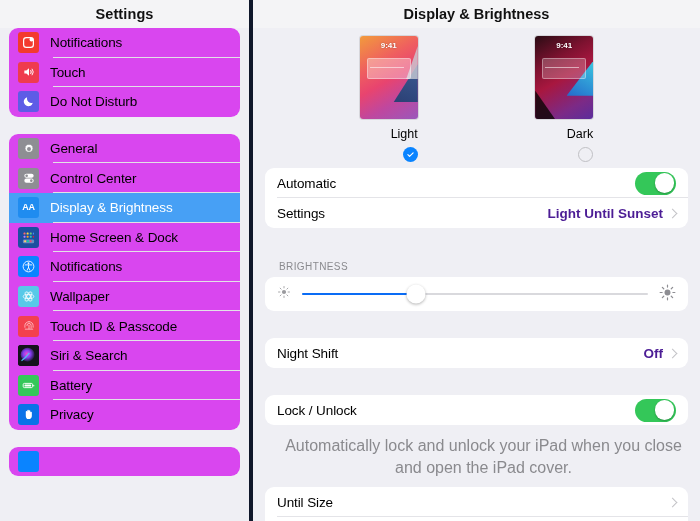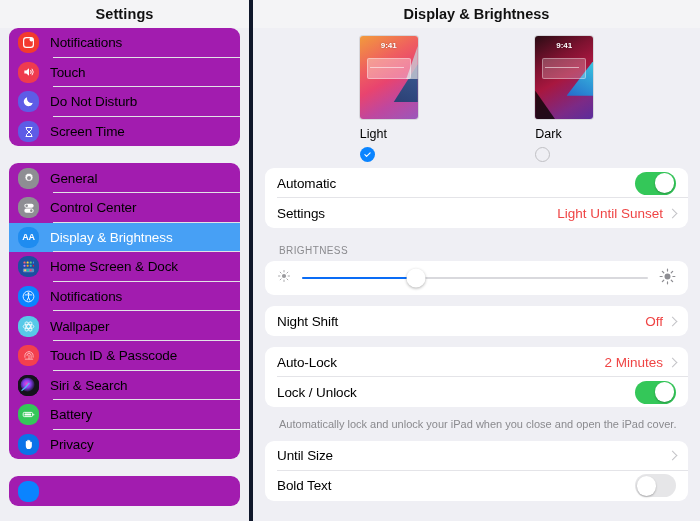--- a/index.html
+++ b/index.html
@@ -21,29 +21,29 @@
   .sidebar-header{
     height:28px;display:flex;align-items:center;justify-content:center;
     background:#f4f4f6;
   }
   .sidebar-title{font-size:14.5px;font-weight:bold;color:#111;letter-spacing:.1px;}
   .sb-group{
     background:#ffffff;border-radius:9px;margin:0 9px 17px 9px;overflow:hidden;
   }
   .sb-row{
     display:flex;align-items:center;height:29.6px;padding-left:9px;position:relative;
-    background:#a21caf;
+    background:#d946ef;
   }
   .sb-row.selected{background:#47a0f5;}
   .sb-row .sep{
     position:absolute;left:44px;right:0;bottom:0;height:1px;background:#e2e2e6;
   }
   .sb-row:last-child .sep{display:none;}
   .sb-icon{
-    width:21px;height:21px;border-radius:9px;flex:0 0 21px;
+    width:21px;height:21px;border-radius:3px;flex:0 0 21px;
     display:flex;align-items:center;justify-content:center;
     color:#fff;font-size:11px;line-height:1;overflow:hidden;position:relative;
   }
   .sb-label{
     margin-left:11px;font-size:13.5px;color:#000;letter-spacing:-.1px;
   }
   .sb-row.selected .sb-label{color:#ffffff;}
   .sb-icon svg{display:block;}
 
   
@@ -52,21 +52,21 @@
   }
   .main-header{
     height:28px;background:#f4f4f6;display:flex;align-items:center;justify-content:center;
   }
   .main-title{font-size:14.5px;font-weight:bold;color:#111;}
   .main-body{position:relative;padding:0 12px;}
 
   .appearance{
     display:flex;justify-content:space-around;padding:8px 36px 6px 36px;
   }
-  .appear-item{display:flex;flex-direction:column;align-items:flex-start;}
+  .appear-item{display:flex;flex-direction:column;align-items:flex-end;}
   .thumb{
     width:58px;height:83px;border-radius:3px;overflow:hidden;position:relative;
     box-shadow:0 0 0 1px rgba(0,0,0,.10);
   }
   .thumb .time{
     position:absolute;top:5px;left:0;right:0;text-align:center;
     font-size:8px;color:#fff;font-weight:bold;text-shadow:0 0 2px rgba(0,0,0,.35);
   }
   .thumb .card{
     position:absolute;left:7px;right:7px;top:22px;height:19px;border-radius:2px;
@@ -81,29 +81,29 @@
   .appear-name{font-size:12.5px;color:#000;margin-top:8px;}
   .radio{
     margin-top:6px;width:15px;height:15px;border-radius:50%;
     display:flex;align-items:center;justify-content:center;
   }
   .radio.on{background:#0a84ff;}
   .radio.off{border:1.3px solid #c0c0c4;background:transparent;box-sizing:border-box;}
   .radio.on svg{display:block;}
 
   .card-group{
-    background:#fff;border-radius:9px;overflow:hidden;margin-bottom:11px;
+    background:#fff;border-radius:9px;overflow:hidden;margin-bottom:27px;
   }
   .row{
     position:relative;display:flex;align-items:center;height:30px;padding:0 12px;
   }
   .row .sep{position:absolute;left:12px;right:0;bottom:0;height:1px;background:#e4e4e8;}
   .row:last-child .sep{display:none;}
   .row-label{font-size:13.5px;color:#000;flex:1;letter-spacing:-.1px;}
-  .row-value{font-size:13.5px;color:#ef4444;margin-right:6px;}
+  .row-value{font-size:13.5px;color:#4c1d95;margin-right:6px;font-weight:bold;}
   .chev{
     width:6px;height:6px;border-right:1.5px solid #c3c3c7;border-top:1.5px solid #c3c3c7;
     transform:rotate(45deg);flex:0 0 auto;
   }
   .toggle{
     width:41px;height:23px;border-radius:12px;background:#34c759;position:relative;flex:0 0 41px;
   }
   .toggle.off{background:#e6e6e8;}
   .toggle .knob{
     position:absolute;top:1.6px;left:19.5px;width:19.8px;height:19.8px;border-radius:50%;
@@ -118,21 +118,21 @@
   .slider-row{display:flex;align-items:center;height:34px;padding:0 12px;}
   .slider-track{
     flex:1;height:2.6px;background:#d9d9dd;border-radius:2px;margin:0 11px;position:relative;
   }
   .slider-fill{position:absolute;left:0;top:0;bottom:0;background:#0a6cf5;border-radius:2px;}
   .slider-thumb{
     position:absolute;top:50%;width:19px;height:19px;border-radius:50%;background:#fff;
     box-shadow:0 1px 3px rgba(0,0,0,.30);transform:translate(-50%,-50%);
   }
   .footer-note{
-    font-size:11px;color:#8a8a8e;padding:0 0 9px 14px;margin-top:-6px;line-height:1.35;
+    font-size:16px;color:#8a8a8e;padding:0 0 9px 14px;margin-top:-6px;line-height:1.35;text-align:center;
   }
 </style>
 </head>
 <body>
 
 <div class="screen">
 
   <div class="sidebar">
     <div class="sidebar-header">
       <div class="sidebar-title">Settings</div>
@@ -161,29 +161,20 @@
         <div class="sep"></div>
       </div>
       <div class="sb-row">
         <div class="sb-icon" style="background:#5e5ce6;">
           <svg width="13" height="13" viewBox="0 0 24 24">
               <path d="M20 14.5A8.5 8.5 0 019.5 4a8.5 8.5 0 1010.5 10.5z" fill="#fff"></path>
             </svg>
         </div>
         <div class="sb-label">Do Not Disturb</div>
         <div class="sep"></div>
-      </div>
-      <div class="sb-row">
-        <div class="sb-icon" style="background:#5e5ce6;">
-          <svg width="12" height="12" viewBox="0 0 24 24">
-              <path d="M6 3h12M6 21h12M7 3v4l5 5-5 5v4M17 3v4l-5 5 5 5v4" stroke="#fff" stroke-width="2" fill="none" stroke-linecap="round" stroke-linejoin="round"></path>
-            </svg>
-        </div>
-        <div class="sb-label">Screen Time</div>
-
       </div>
     </div>
 
     <div class="sb-group">
       <div class="sb-row">
         <div class="sb-icon" style="background:#8e8e93;">
           <svg width="14" height="14" viewBox="0 0 24 24">
               <path d="M12 4.2l1.6.9 1.8-.3.9 1.6 1.6.9-.3 1.8.9 1.6-.9 1.6.3 1.8-1.6.9-.9 1.6-1.8-.3-1.6.9-1.6-.9-1.8.3-.9-1.6-1.6-.9.3-1.8-.9-1.6.9-1.6-.3-1.8 1.6-.9.9-1.6 1.8.3z" fill="#fff" opacity=".95"></path>
               <circle cx="12" cy="12" r="3.4" fill="#8e8e93"></circle>
             </svg>
@@ -414,26 +405,20 @@
       <div class="card-group">
         <div class="row">
           <div class="row-label">Night Shift</div>
           <div class="row-value">Off</div>
           <div class="chev"></div>
         </div>
       </div>
 
       <div class="card-group" style="margin-bottom:5px;">
         <div class="row">
-          <div class="row-label">Auto-Lock</div>
-          <div class="row-value">2 Minutes</div>
-          <div class="chev"></div>
-          <div class="sep"></div>
-        </div>
-        <div class="row">
           <div class="row-label">Lock / Unlock</div>
           <div class="toggle">
             <div class="knob"></div>
           </div>
         </div>
       </div>
       <div class="footer-note" style="margin-top:0;padding-top:5px;">Automatically lock and unlock your iPad when you close and open the iPad cover.</div>
 
       <div class="card-group">
         <div class="row">

